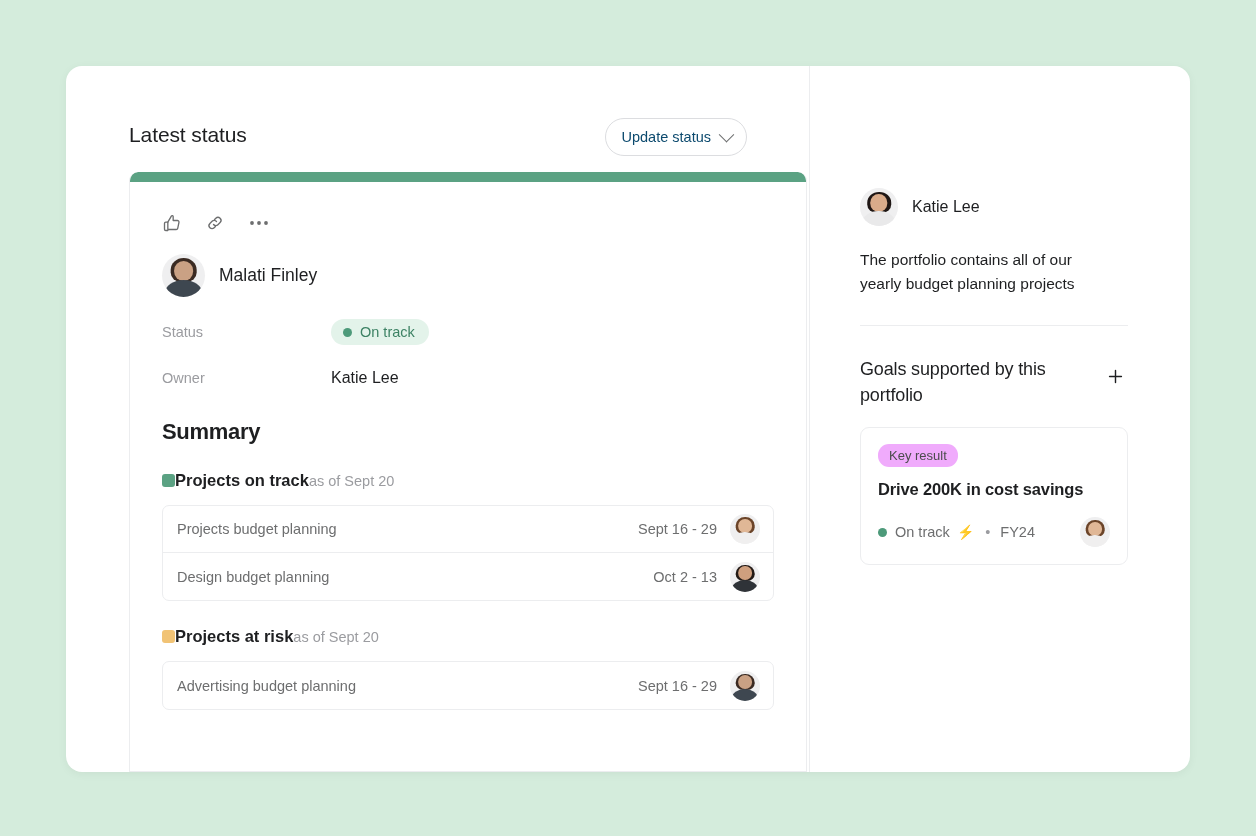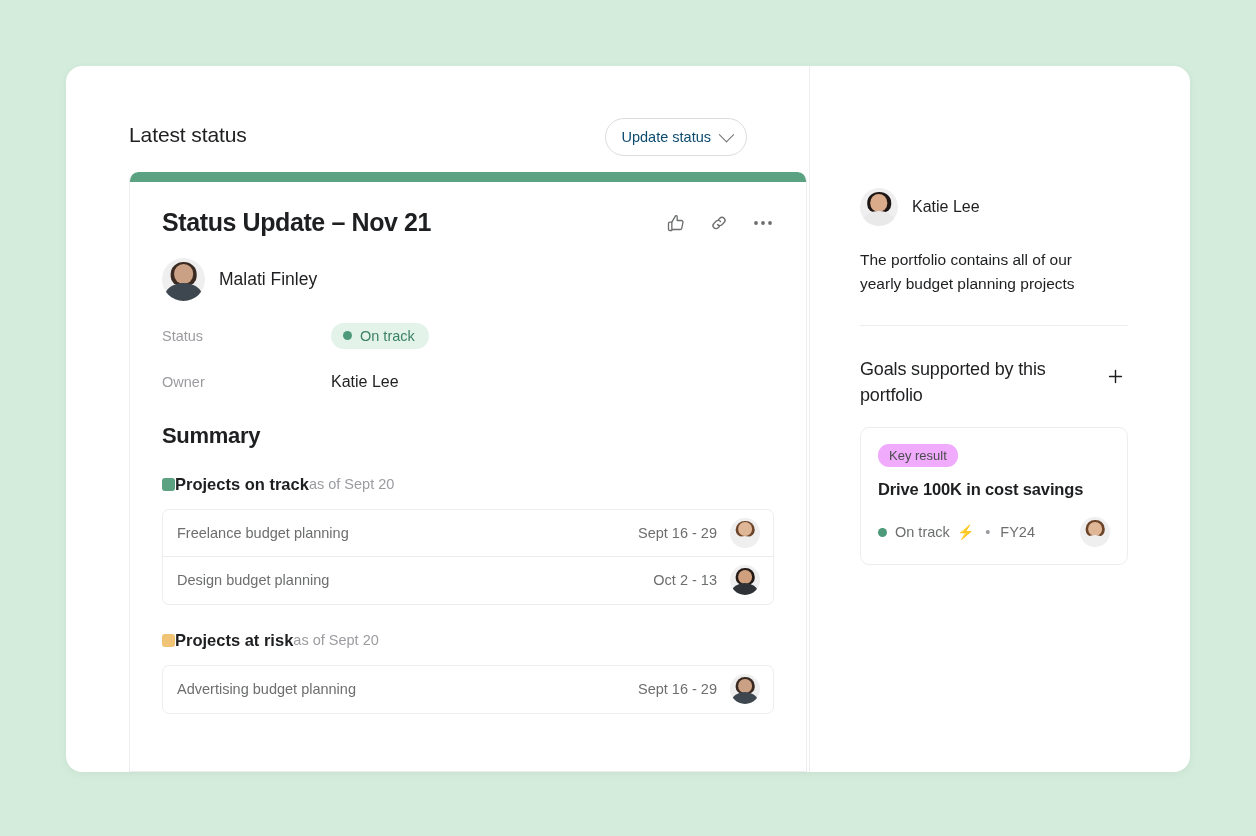--- a/index.html
+++ b/index.html
@@ -404,21 +404,20 @@
         <span class="chev"></span>
       </button>
     </div>
 
     <div class="status-card">
       <div class="card-topbar"></div>
 
       <div class="card-inner">
 
         <div class="card-head-row">
-          <div class="update-title">Status Update – Nov 21</div>
 
           <div class="head-icons">
             <span title="Like">
               <svg width="20" height="20" viewBox="0 0 24 24" fill="none" stroke="#6d6e6f" stroke-width="1.6" stroke-linecap="round" stroke-linejoin="round">
                 <path d="M7 21H4.5A1.5 1.5 0 0 1 3 19.5v-7A1.5 1.5 0 0 1 4.5 11H7"></path>
                 <path d="M7 11l4.2-7.3a1.2 1.2 0 0 1 2.2.6V9h5.1a1.9 1.9 0 0 1 1.85 2.35l-1.5 7A1.9 1.9 0 0 1 16.8 19.8H7z"></path>
               </svg>
             </span>
             <span title="Copy link">
               <svg width="20" height="20" viewBox="0 0 24 24" fill="none" stroke="#6d6e6f" stroke-width="1.6" stroke-linecap="round" stroke-linejoin="round">
@@ -461,21 +460,21 @@
         <div class="summary-title">Summary</div>
 
         <div class="group-head">
           <span class="sq sq-green"></span>
           <span class="group-name">Projects on track</span>
           <span class="group-asof">as of Sept 20</span>
         </div>
 
         <div class="proj-list">
           <div class="proj-row">
-            <span class="proj-name">Freelance budget planning</span>
+            <span class="proj-name">Projects budget planning</span>
             <span class="proj-date">Sept 16 - 29</span>
             <span class="avatar av-f1" style="width:30px;height:30px;">
               <span class="hair"></span>
               <span class="head"></span>
               <span class="body"></span>
             </span>
           </div>
           <div class="proj-row">
             <span class="proj-name">Design budget planning</span>
             <span class="proj-date">Oct 2 - 13</span>
@@ -530,21 +529,21 @@
       <div class="goals-title">Goals supported by this portfolio</div>
       <span class="plus-btn" title="Add goal">
         <svg width="19" height="19" viewBox="0 0 24 24" fill="none" stroke="#1e1f21" stroke-width="1.8" stroke-linecap="round">
           <path d="M12 4.5v15M4.5 12h15"></path>
         </svg>
       </span>
     </div>
 
     <div class="goal-card">
       <span class="kr-tag">Key result</span>
-      <div class="goal-name">Drive 100K in cost savings</div>
+      <div class="goal-name">Drive 200K in cost savings</div>
       <div class="goal-foot">
         <span class="goal-status">
           <span class="dot-green"></span>
           <span>On track</span>
           <span class="bolt">⚡</span>
           <span class="sep-dot">•</span>
           <span>FY24</span>
         </span>
         <span class="avatar av-f1" style="width:30px;height:30px;">
           <span class="hair"></span>

